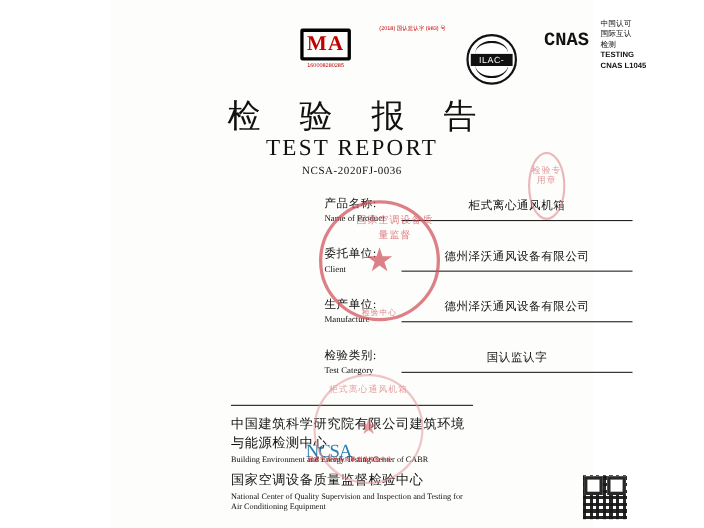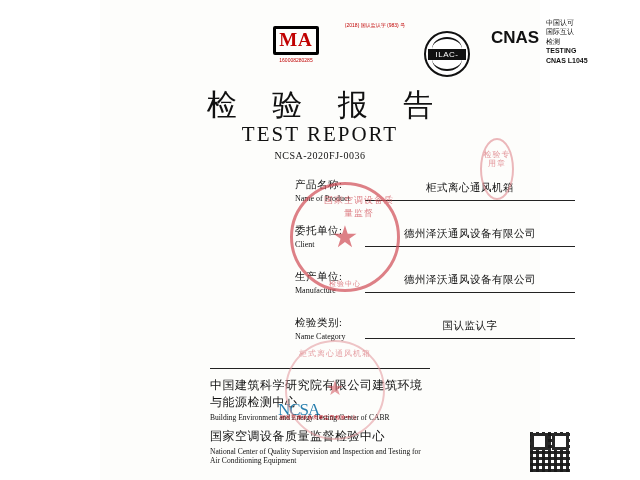--- a/index.html
+++ b/index.html
@@ -123,21 +123,21 @@
     position: absolute;
     left: 6px; right: 6px; bottom: 4px;
     height: 10px;
     border-bottom: 2px solid #111;
     border-radius: 50% / 0 0 100% 100%;
   }
   .mark-cnas {
     left: 218px; top: 16px; width: 74px;
   }
   .cnas-text {
-    font-family: Liberation Sans, sans-serif;
+    font-family: Liberation Mono, monospace;
     font-weight: bold;
     font-size: 17px;
     color: #111;
     letter-spacing: 0px;
   }
   .mark-cnasinfo {
     left: 286px; top: 6px; width: 70px;
     text-align: left;
   }
   .cnasinfo-line {
@@ -449,21 +449,21 @@
         <div class="field-label">
           <div class="label-cn">生产单位:</div>
           <div class="label-en">Manufacture</div>
         </div>
         <div class="field-value">德州泽沃通风设备有限公司</div>
       </div>
 
       <div class="field-row">
         <div class="field-label">
           <div class="label-cn">检验类别:</div>
-          <div class="label-en">Name Category</div>
+          <div class="label-en">Test Category</div>
         </div>
         <div class="field-value">国认监认字</div>
       </div>
 
     </div>
 
     <div class="footer">
       <div class="footer-cn">中国建筑科学研究院有限公司建筑环境与能源检测中心</div>
       <div class="footer-en">Building Environment and Energy Testing Center of CABR</div>
       <div class="footer-cn2">国家空调设备质量监督检验中心</div>

